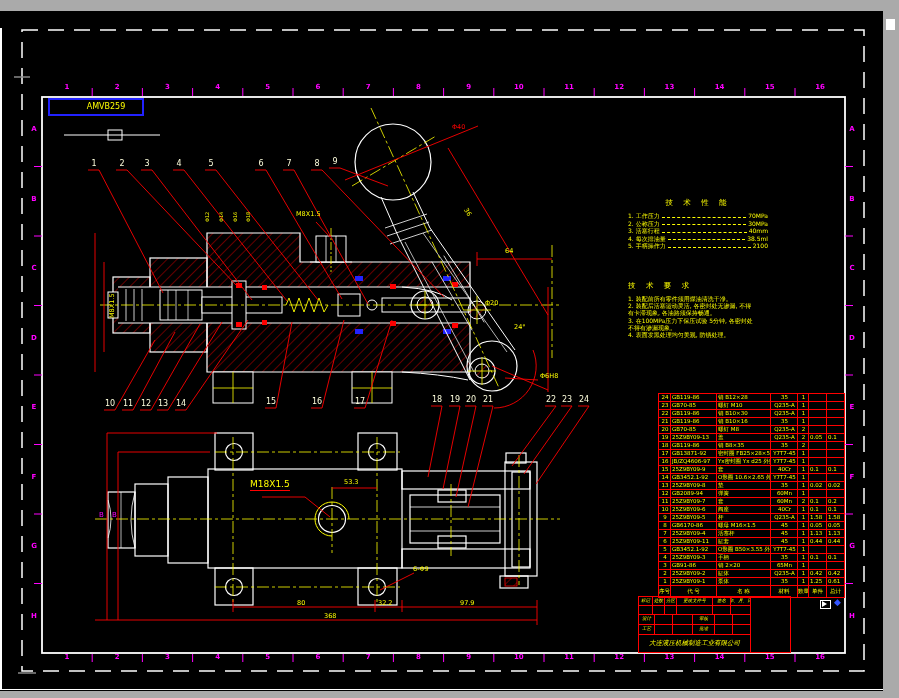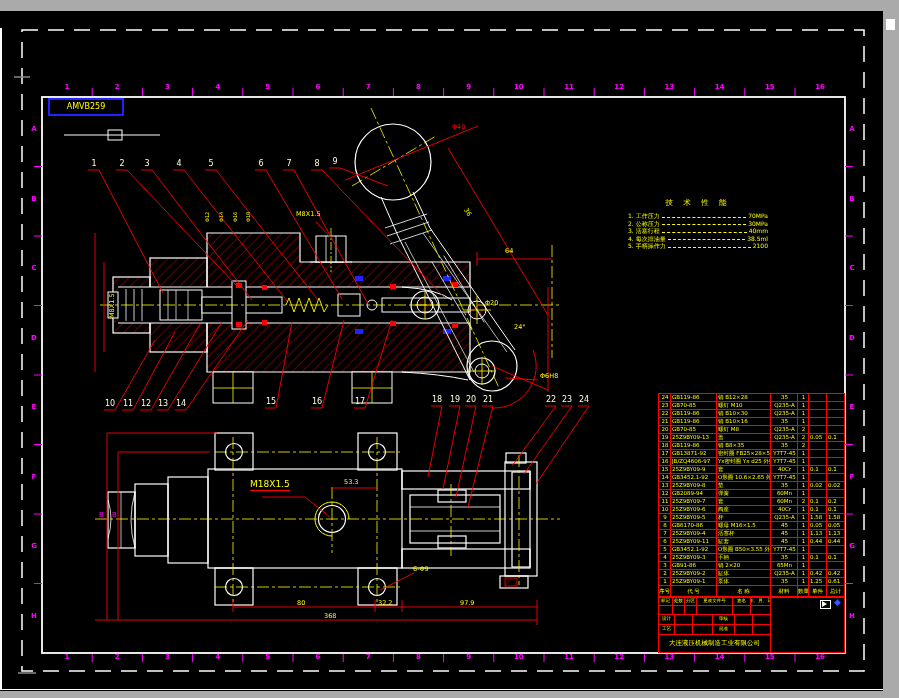--- a/index.html
+++ b/index.html
@@ -8,40 +8,40 @@
   .abs{position:absolute;}
   .chrome{background:#aaa;}
   svg{position:absolute;left:0;top:0;}
   .gridref{position:absolute;color:#ff00ff;font-size:7px;font-weight:bold;width:12px;
            text-align:center;line-height:8px;}
   .callout{position:absolute;color:#ffffdd;font-size:8px;width:14px;text-align:center;
            line-height:9px;}
   .dim{position:absolute;color:#ffff00;font-size:6.5px;line-height:1.1;white-space:nowrap;
        transform-origin:left top;}
   #file-tag{position:absolute;left:48px;top:98px;width:72px;height:14px;border:2px solid #2222ff;
-            color:#ffff00;font-size:8px;line-height:13px;text-align:center;overflow:hidden;}
+            color:#ffff00;font-size:8px;line-height:13px;text-align:center;overflow:hidden;padding-left:20px;}
   
   #perf{position:absolute;left:628px;top:198px;width:140px;color:#ffff00;}
   #perf .ttl,#req .ttl{text-align:center;font-size:7.5px;letter-spacing:4px;margin-bottom:4px;white-space:nowrap;}
   .perf-row{display:flex;align-items:flex-end;font-size:6px;line-height:7.5px;white-space:nowrap;}
   .perf-row .dots{flex:1;border-bottom:1px dashed #ffff00;margin:0 2px 2px 2px;min-width:8px;}
   #req{position:absolute;left:628px;top:281px;width:190px;color:#ffff00;}
   .req-line{font-size:6px;line-height:7.2px;white-space:nowrap;overflow:hidden;}
   
   #bom{position:absolute;left:658px;top:393px;width:187px;border:1px solid #f00;box-sizing:border-box;}
   .bom-row{display:flex;height:8px;border-bottom:1px solid #f00;box-sizing:border-box;}
   .bom-row:last-child{border-bottom:none;}
   .bom-cell{border-right:1px solid #f00;box-sizing:border-box;color:#ffff00;font-size:5.5px;
             line-height:7px;overflow:hidden;white-space:nowrap;padding-left:1px;}
   .bom-cell:last-child{border-right:none;}
   .bom-head{height:11px;}
   .bom-head .bom-cell{text-align:center;line-height:10px;padding-left:0;}
   
-  #tblock{position:absolute;left:658px;top:596px;width:187px;height:57px;border:1px solid #f00;
-          box-sizing:border-box;display:flex;}
+  #tblock{position:absolute;left:638px;top:596px;width:153px;height:57px;border:1px solid #f00;
+          box-sizing:border-box;display:flex;font-style:italic;}
   #tb-left{width:112px;border-right:1px solid #f00;box-sizing:border-box;display:flex;flex-direction:column;}
   #tb-right{flex:1;display:flex;flex-direction:column;}
   .tb-row{display:flex;border-bottom:1px solid #f00;box-sizing:border-box;}
   .tb-cell{border-right:1px solid #f00;box-sizing:border-box;color:#ffff00;font-size:4.5px;
            line-height:1;display:flex;align-items:center;justify-content:center;overflow:hidden;white-space:nowrap;}
   .tb-cell:last-child{border-right:none;}
   #company{flex:1;display:flex;align-items:center;justify-content:center;color:#ffff00;
            font-size:6.5px;white-space:nowrap;overflow:hidden;}
   #dwgnum{flex:1;display:flex;align-items:center;justify-content:center;color:#ffff00;
           font-size:11px;letter-spacing:1px;}
@@ -346,20 +346,31 @@
           <div class="">38.5ml</div>
         </div>
         <div class="perf-row">
           <div class="">5. 手柄操作力</div>
           <div class="dots"></div>
           <div class="">2100</div>
         </div>
       </div>
   </div>
 
+  <div id="req">
+    <div class="ttl" style="text-align:left">技 术 要 求</div>
+    <div id="req-lines">
+        <div class="req-line">1. 装配前所有零件须用煤油清洗干净。</div>
+        <div class="req-line">2. 装配后活塞运动灵活, 各密封处无渗漏, 不得</div>
+        <div class="req-line">    有卡滞现象, 各油路须保持畅通。</div>
+        <div class="req-line">3. 在100MPa压力下保压试验 5分钟, 各密封处</div>
+        <div class="req-line">    不得有渗漏现象。</div>
+        <div class="req-line">4. 表面发黑处理均匀美观, 防锈处理。</div>
+      </div>
+  </div>
 
   <div id="bom">
       <div class="bom-row ">
         <div class="bom-cell" style="width: 12px; text-align: center;">24</div>
         <div class="bom-cell" style="width: 46px;">GB119-86</div>
         <div class="bom-cell" style="width: 54px;">销 B12×28</div>
         <div class="bom-cell" style="width: 27px; text-align: center;">35</div>
         <div class="bom-cell" style="width: 11px; text-align: center;">1</div>
         <div class="bom-cell" style="width: 18px;"></div>
         <div class="bom-cell" style="flex: 1 1 0%;"></div>

